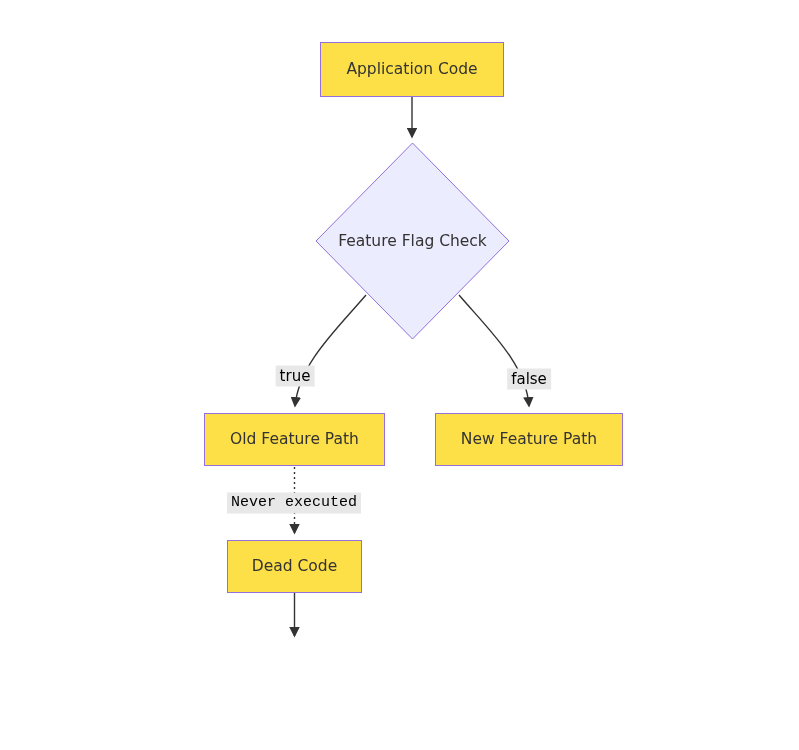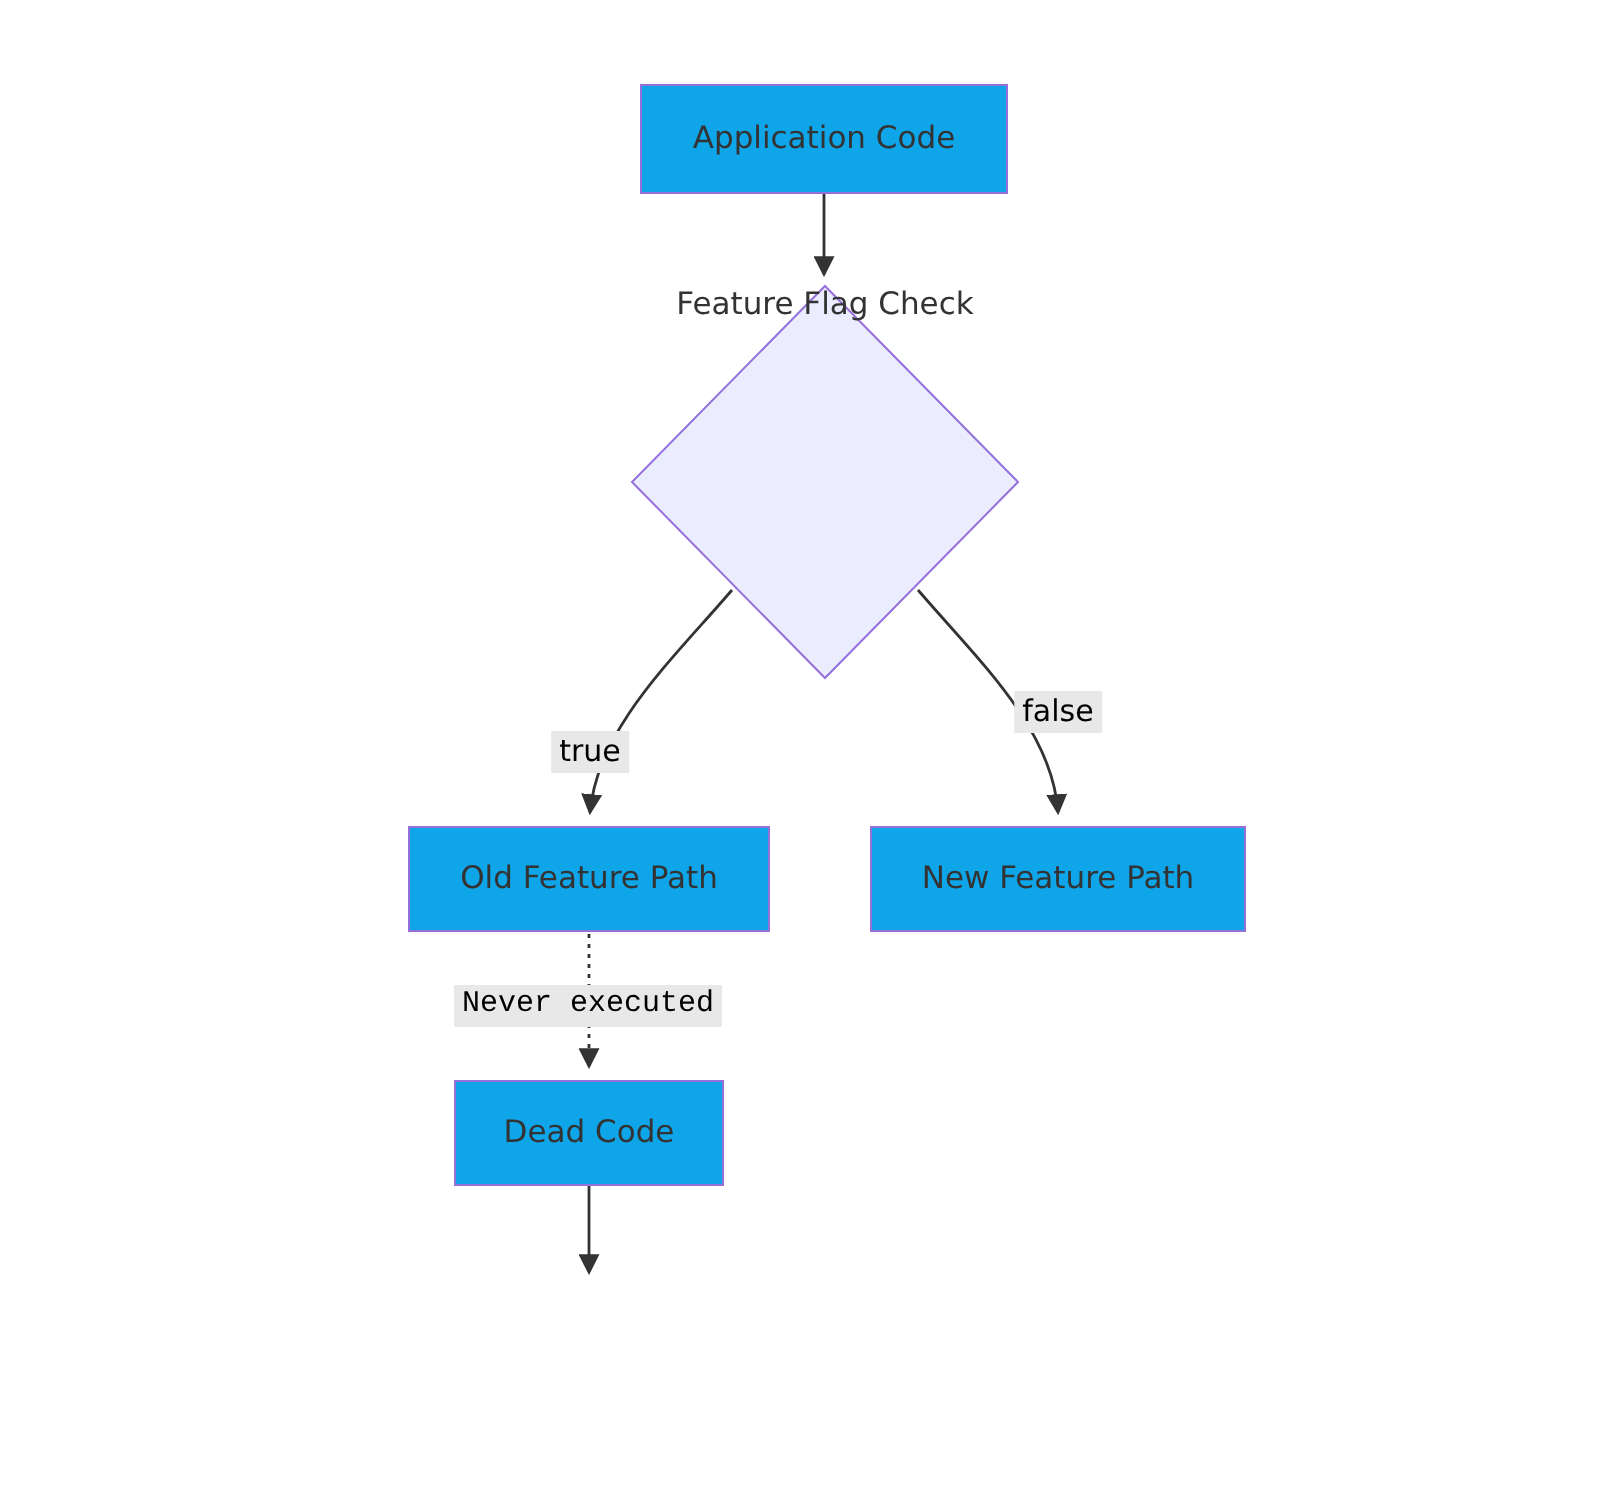--- a/index.html
+++ b/index.html
@@ -18,21 +18,21 @@
   .edges-layer {
     position: absolute;
     left: 0;
     top: 0;
     width: 799px;
     height: 750px;
   }
   .node {
     position: absolute;
     box-sizing: border-box;
-    background: #0ea5e9;
+    background: #fde047;
     border: 1px solid #9370DB;
     color: #333333;
     font-size: 15.5px;
     display: flex;
     align-items: center;
     justify-content: center;
     text-align: center;
     line-height: 1.2;
   }
   .node-app-code       { left: 320px; top: 42px;  width: 184px; height: 55px; }
@@ -40,39 +40,39 @@
   .node-new-path       { left: 435px; top: 413px; width: 188px; height: 53px; justify-content: center; }
   .node-dead-code      { left: 227px; top: 540px; width: 135px; height: 53px; align-items: center; }
   .node-maintenance    { left: 164px; top: 643px; width: 262px; height: 55px; }
   .diamond-label {
     position: absolute;
     left: 315px;
     top: 143px;
     width: 195px;
     height: 196px;
     display: flex;
-    align-items: flex-start;
+    align-items: center;
     justify-content: center;
     text-align: center;
     color: #333333;
     font-size: 15.5px;
     pointer-events: none;
   }
   .edge-label {
     position: absolute;
     transform: translate(-50%, -50%);
     background: #e8e8e8;
     color: #000000;
     font-size: 15px;
     padding: 1px 4px 2px 4px;
     white-space: nowrap;
     line-height: 1.2;
   }
   .edge-label-true  { left: 295px; top: 376px; }
-  .edge-label-false { left: 529px; top: 356px; }
+  .edge-label-false { left: 529px; top: 379px; }
   .edge-label-never { left: 294px; top: 503px; font-family: Liberation Mono, monospace; }
 </style>
 </head>
 <body>
 
 <div class="canvas">
 
   <svg class="edges-layer" width="799" height="750" viewBox="0 0 799 750" xmlns="http://www.w3.org/2000/svg">
     <defs>
       <marker id="arrowhead" viewBox="0 0 10 10" refX="8.5" refY="5" markerWidth="7.5" markerHeight="7.5" orient="auto-start-reverse">

